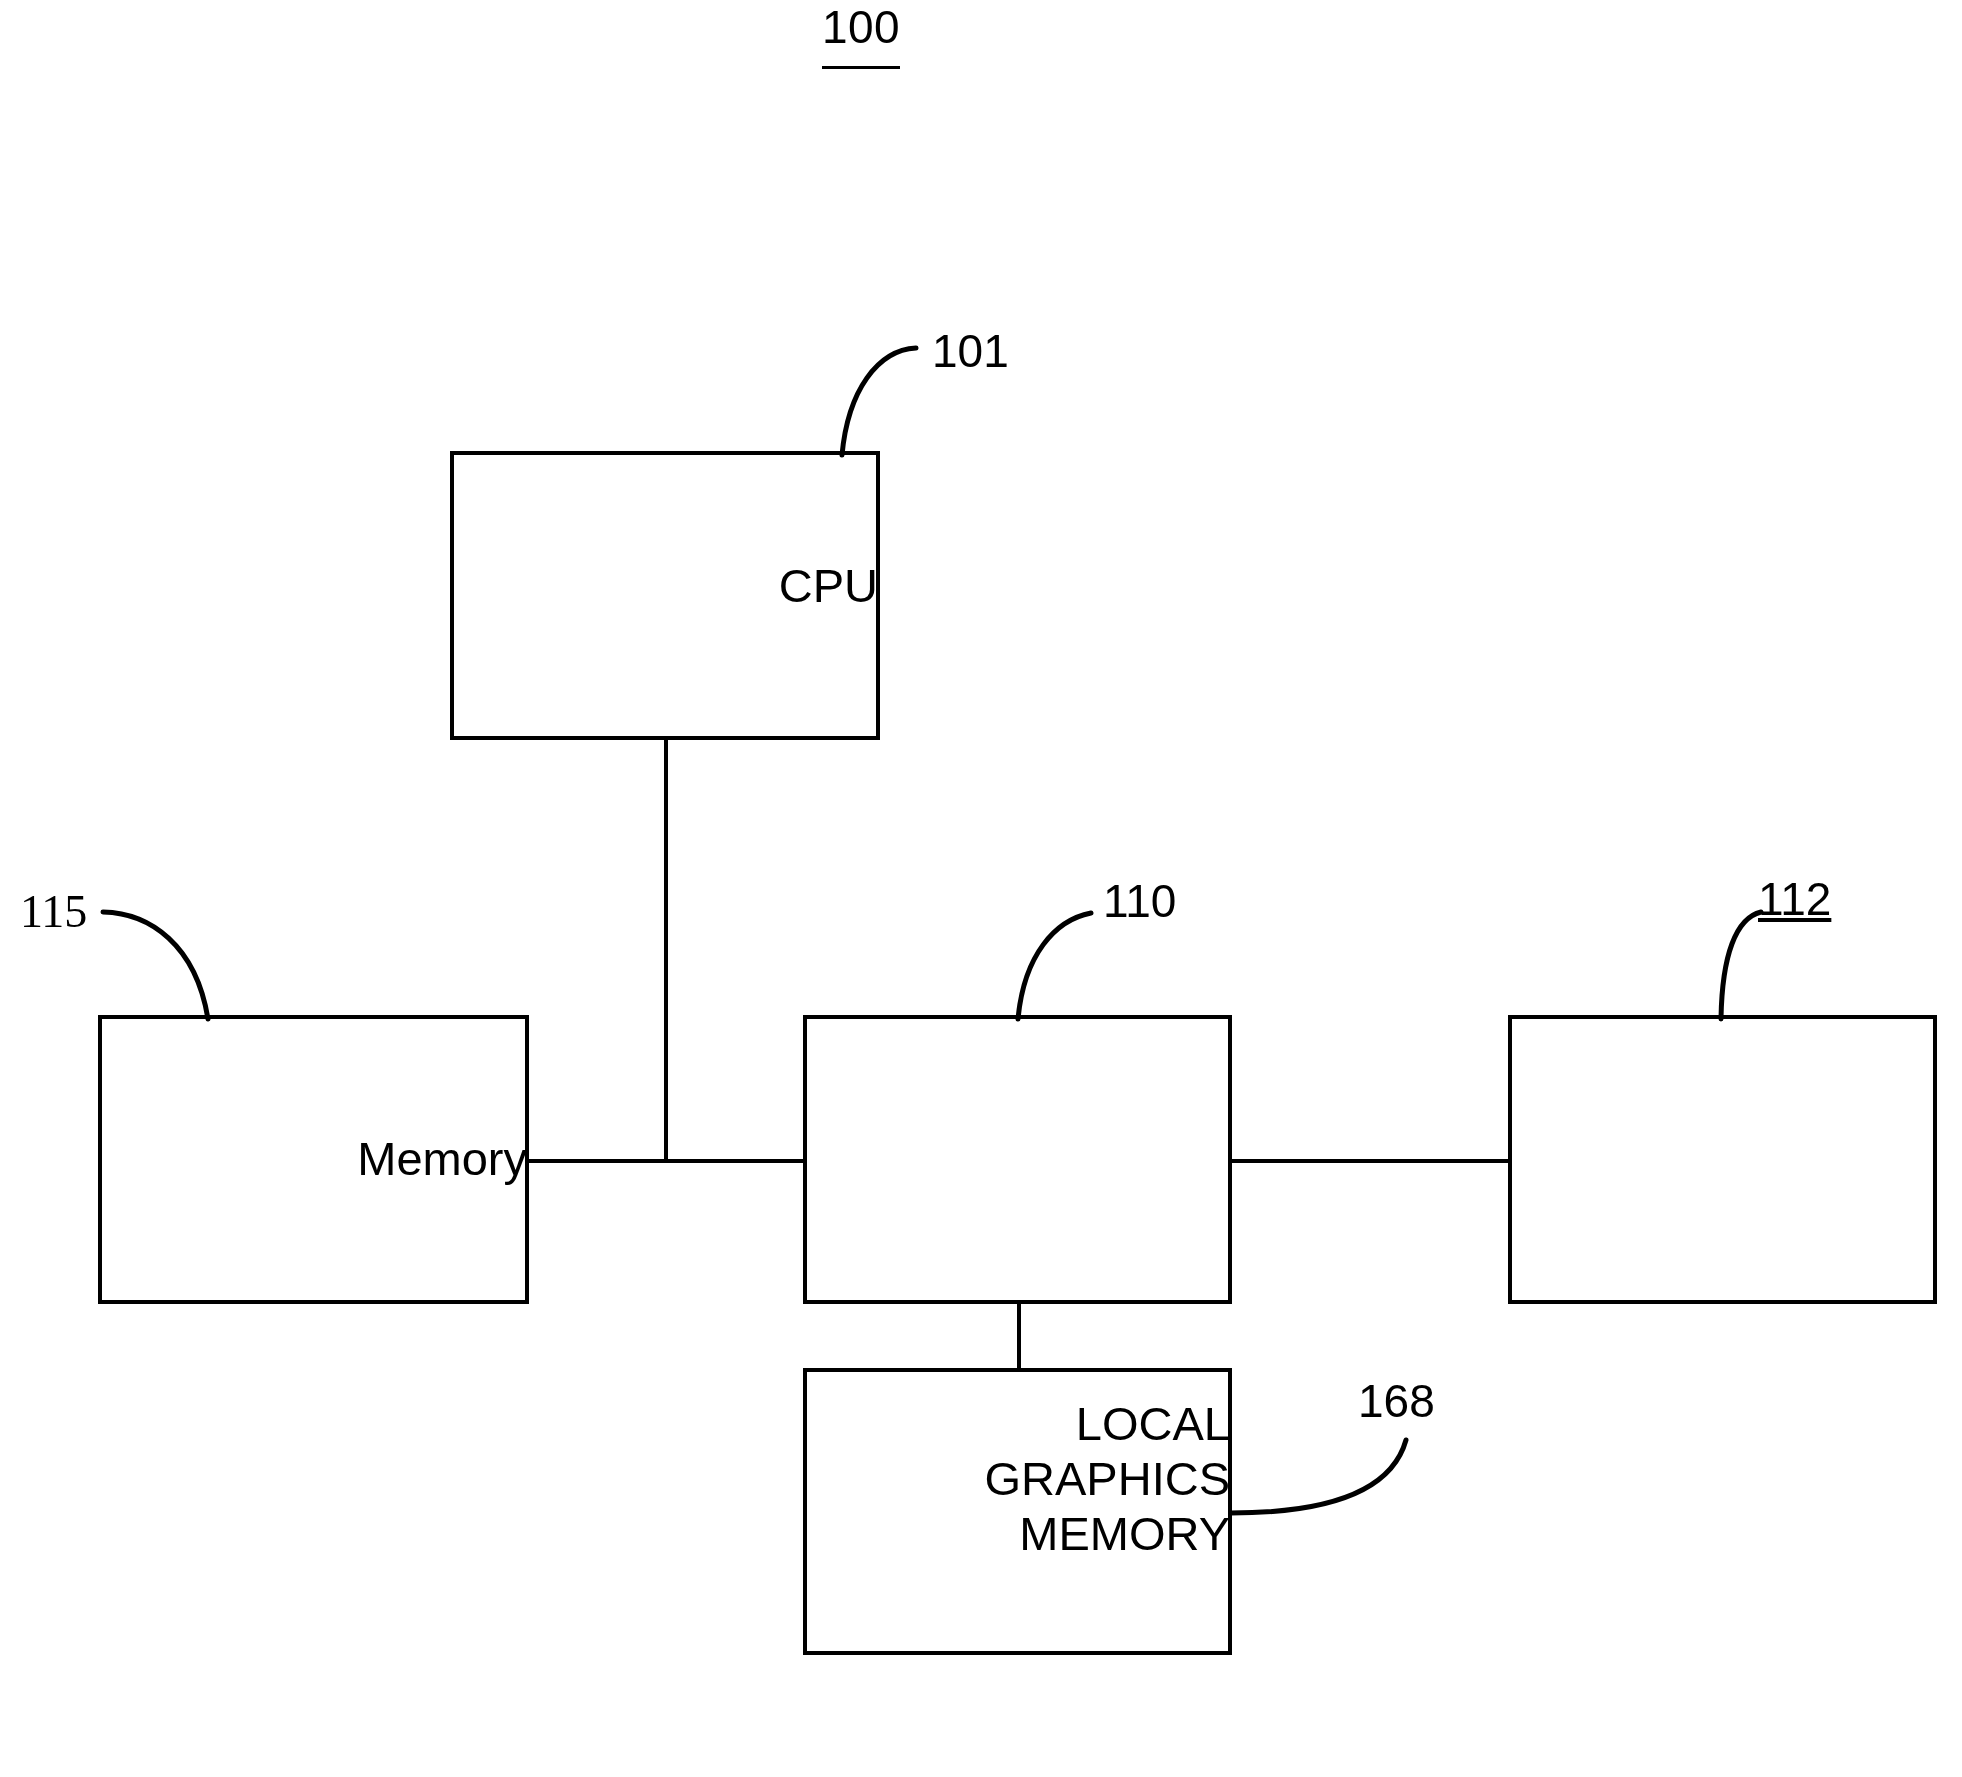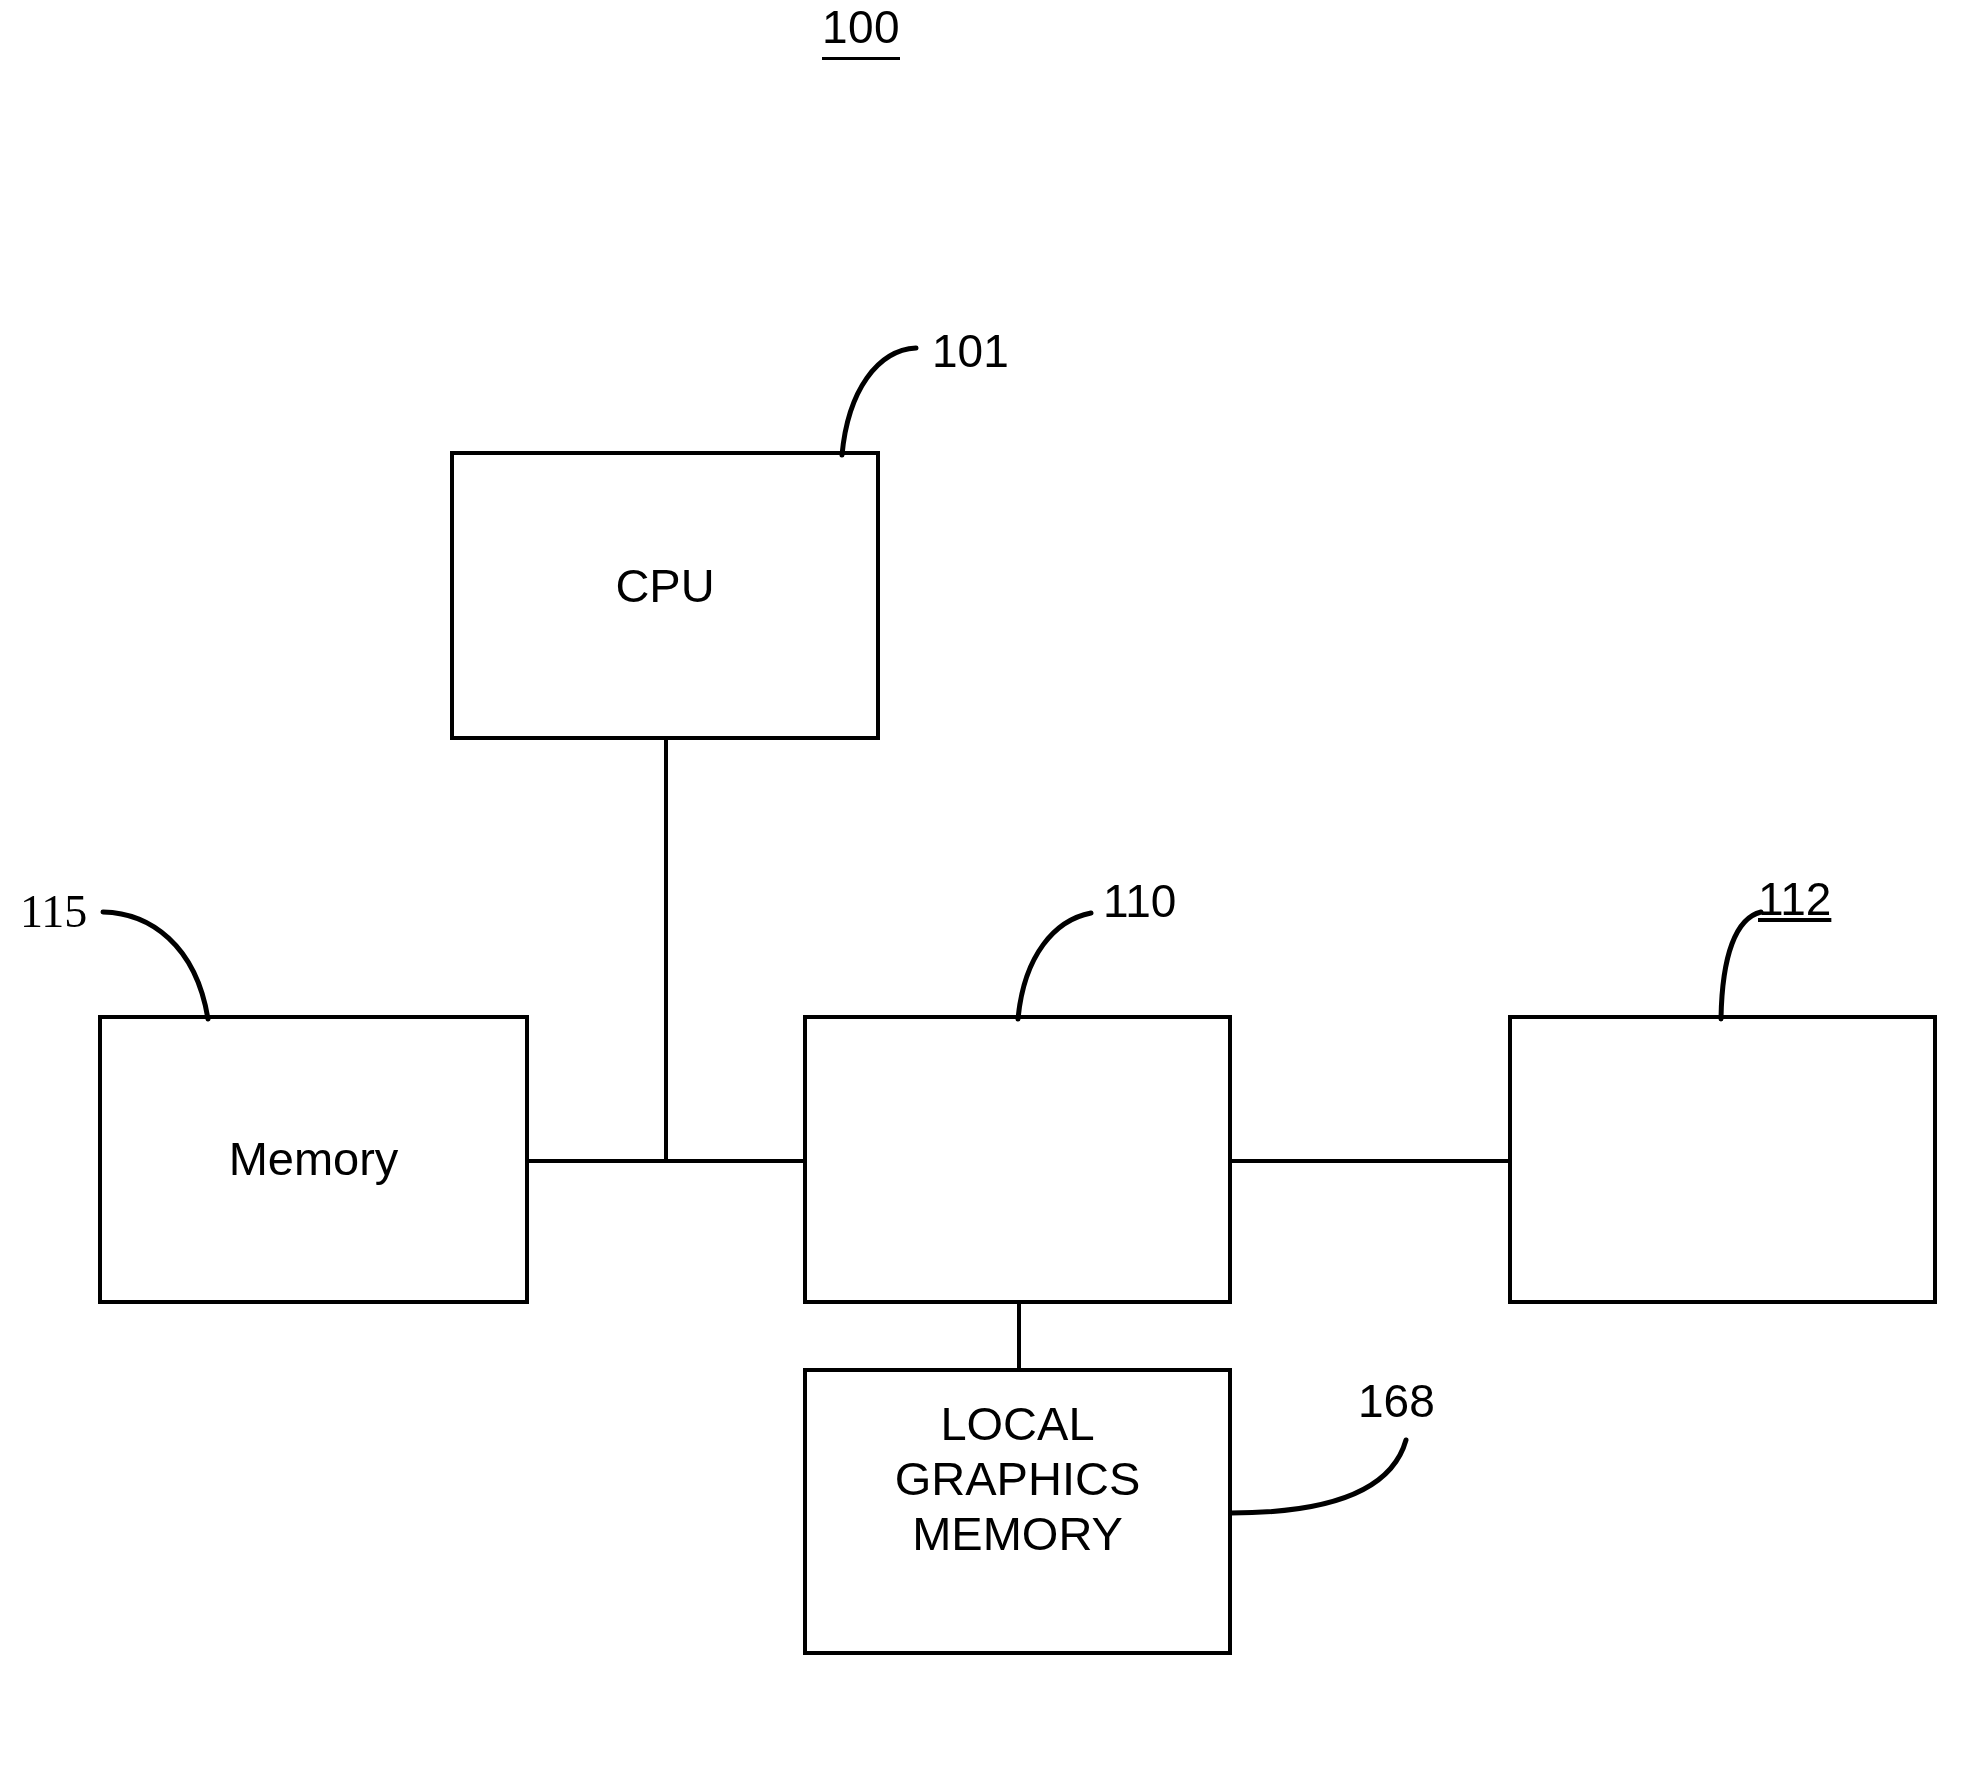--- a/index.html
+++ b/index.html
@@ -30,26 +30,26 @@
     left: 0;
     top: 0;
     width: 1962px;
     text-align: center;
     font-size: 46px;
     letter-spacing: 0.5px;
   }
   .fig-title span {
     display: inline-block;
     border-bottom: 3px solid #000;
-    padding-bottom: 3px;
+    padding-bottom: 12px;
     margin-left: -240px;
   }
   .box-label {
     position: absolute;
-    text-align: center;
+    text-align: right;
     font-size: 47px;
     line-height: 55px;
     white-space: pre-line;
     color: #000;
   }
   .ref-num {
     position: absolute;
     font-size: 46px;
     line-height: 47px;
     color: #000;

